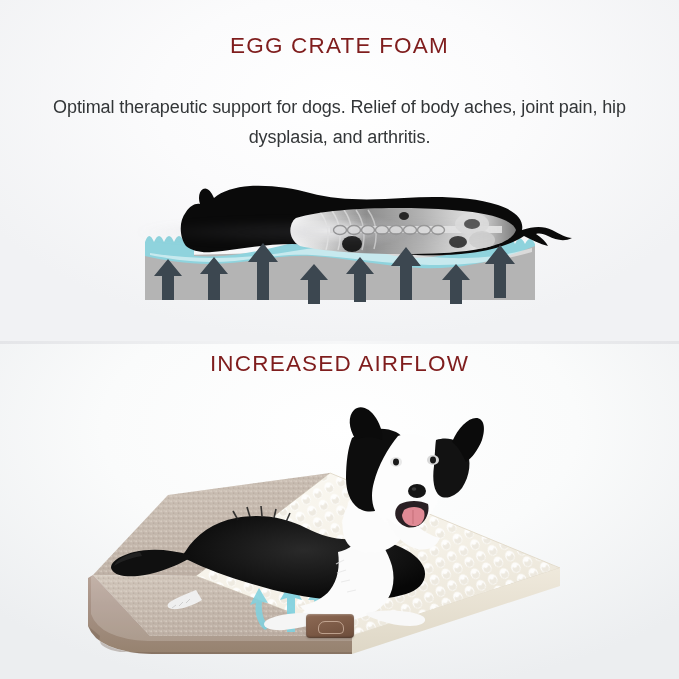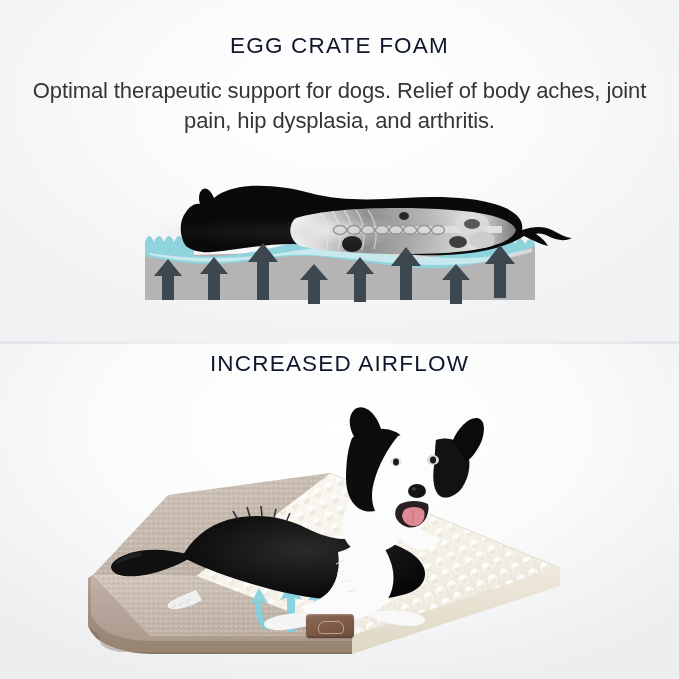--- a/index.html
+++ b/index.html
@@ -23,27 +23,27 @@
   }
   .panel-bottom{
     position:absolute;left:0;top:344px;width:679px;height:335px;
     background:
       radial-gradient(ellipse 70% 80% at 50% 25%, #ffffff 0%, #fafbfb 50%, #eceef0 100%),
       linear-gradient(90deg,#e7e9eb 0%,#f8f9fa 25%,#ffffff 55%,#f6f7f8 80%,#e6e8ea 100%);
   }
 
   .headline{
     position:absolute;left:0;width:679px;text-align:center;
-    font-size:22.5px;letter-spacing:1.2px;color:#0f172a;font-weight:400;
+    font-size:22.5px;letter-spacing:1.2px;color:#7f1d1d;font-weight:400;
   }
   #h1{top:33px;}
   #h2{top:351px;}
   .subcopy{
-    position:absolute;left:22px;width:635px;top:76px;text-align:center;
-    font-size:22px;line-height:30px;color:#333638;font-weight:300;
+    position:absolute;left:22px;width:635px;top:92px;text-align:center;
+    font-size:18px;line-height:30px;color:#333638;font-weight:300;
     letter-spacing:-0.1px;
   }
 
   .diagram{position:absolute;left:0;top:160px;width:679px;height:150px;}
   .photo{position:absolute;left:0;top:400px;width:679px;height:279px;}
 
   
   .bed-shadow{
     position:absolute;left:60px;top:215px;width:520px;height:34px;
     background:radial-gradient(ellipse 50% 50% at 50% 50%, rgba(120,120,130,.22) 0%, rgba(120,120,130,0) 72%);

